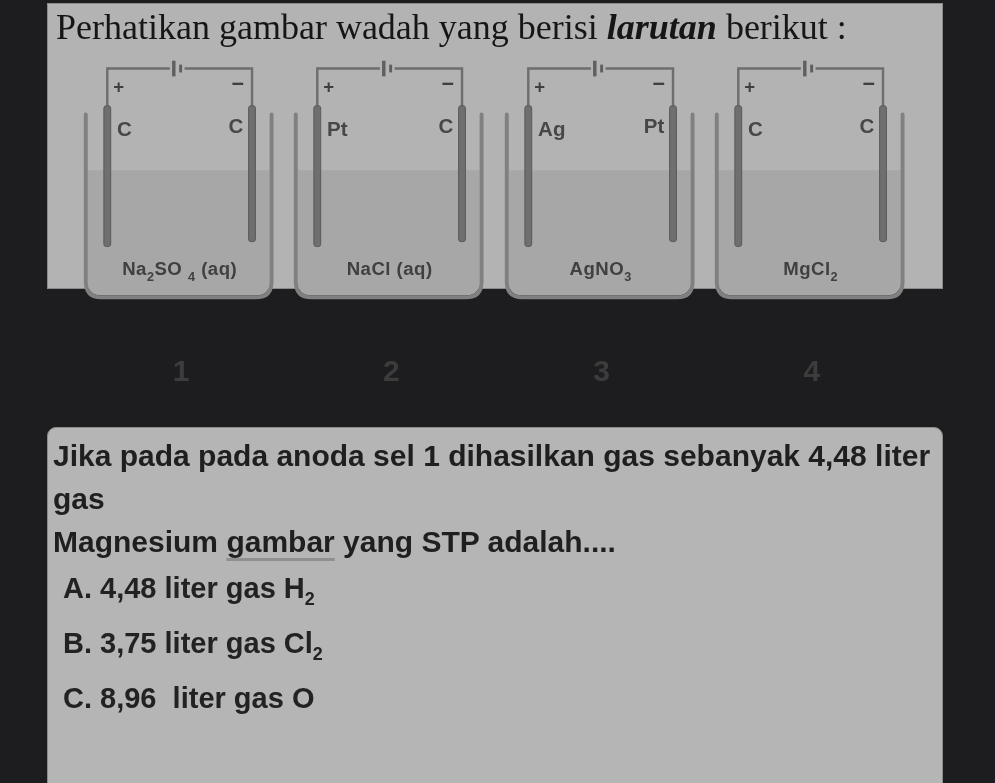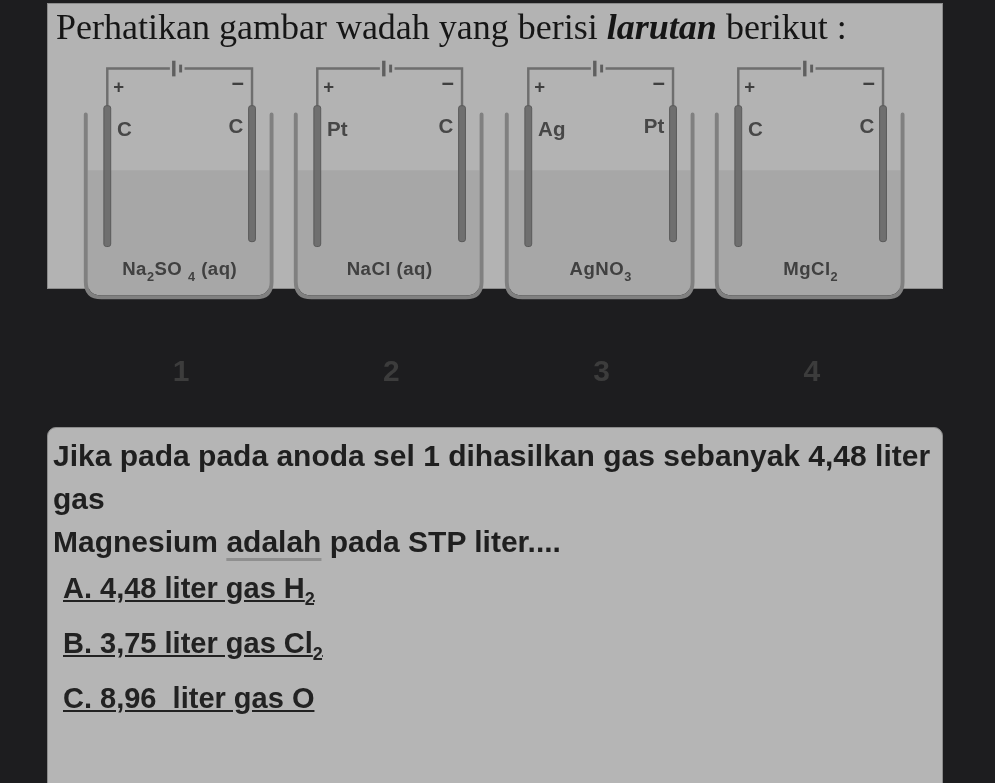--- a/index.html
+++ b/index.html
@@ -46,21 +46,21 @@
   .q-line .u{
     text-decoration:underline;
     text-decoration-color:#8f8f8f;
     text-decoration-thickness:3px;
     text-underline-offset:6px;
   }
   .options-block{
     padding:3px 10px 0 15px;
     font-size:29px;font-weight:600;color:#222;
   }
-  .option-row{line-height:44px;white-space:pre-wrap;text-decoration:underline;}
+  .option-row{line-height:44px;white-space:pre-wrap;}
   .option-row sub{font-size:0.62em;}
   svg text{font-family:"Liberation Sans", sans-serif;}
 </style>
 </head>
 <body>
 
 <div class="panel top-panel">
   <div class="title"><span>Perhatikan gambar wadah yang berisi </span><span class="emph">larutan</span><span> berikut :</span></div>
   <div class="cells-row" id="cells-row">
       <svg width="215" height="250" viewBox="0 0 215 250">
@@ -136,20 +136,20 @@
       <div class="cell-number">1</div>
       <div class="cell-number">2</div>
       <div class="cell-number">3</div>
       <div class="cell-number">4</div>
     </div>
 </div>
 
 <div class="panel bottom-panel">
   <div class="question-block" id="question-text">
       <div class="q-line"><span>Jika pada pada anoda sel 1 dihasilkan gas sebanyak 4,48 liter gas</span></div>
-      <div class="q-line"><span>Magnesium </span><span class="u">adalah</span><span> pada STP liter....</span></div>
+      <div class="q-line"><span>Magnesium </span><span class="u">gambar</span><span> yang STP adalah....</span></div>
     </div>
   <div class="options-block" id="options-list">
       <div class="option-row"><span>A.</span><span> 4,48 liter gas H</span><sub>2</sub></div>
       <div class="option-row"><span>B.</span><span> 3,75 liter gas Cl</span><sub>2</sub></div>
       <div class="option-row"><span>C.</span><span> 8,96  liter gas O</span></div>
     </div>
 </div>
 
 </body></html>

